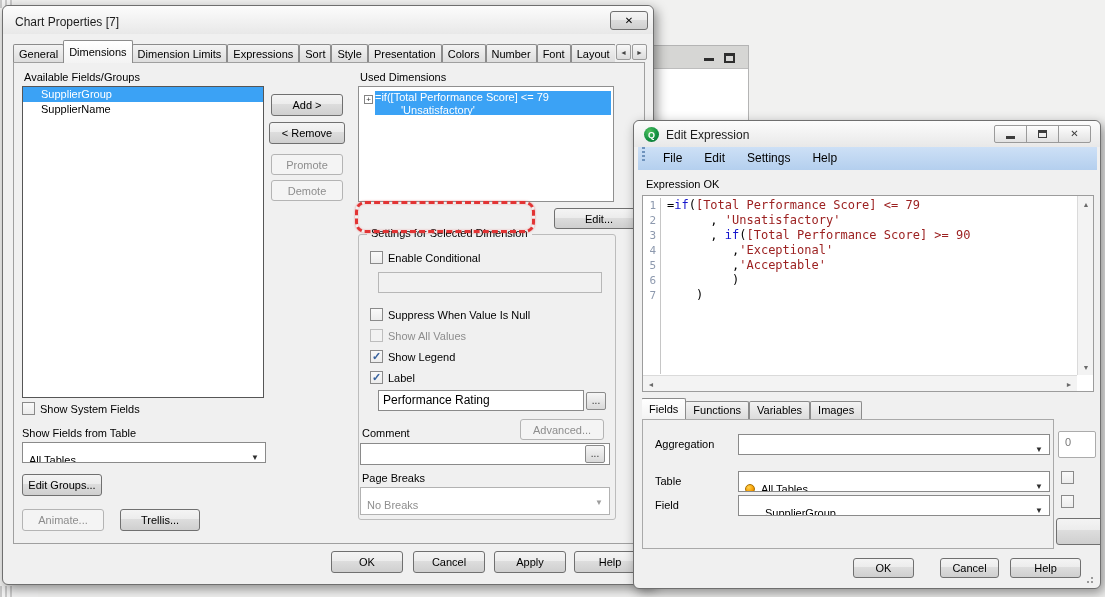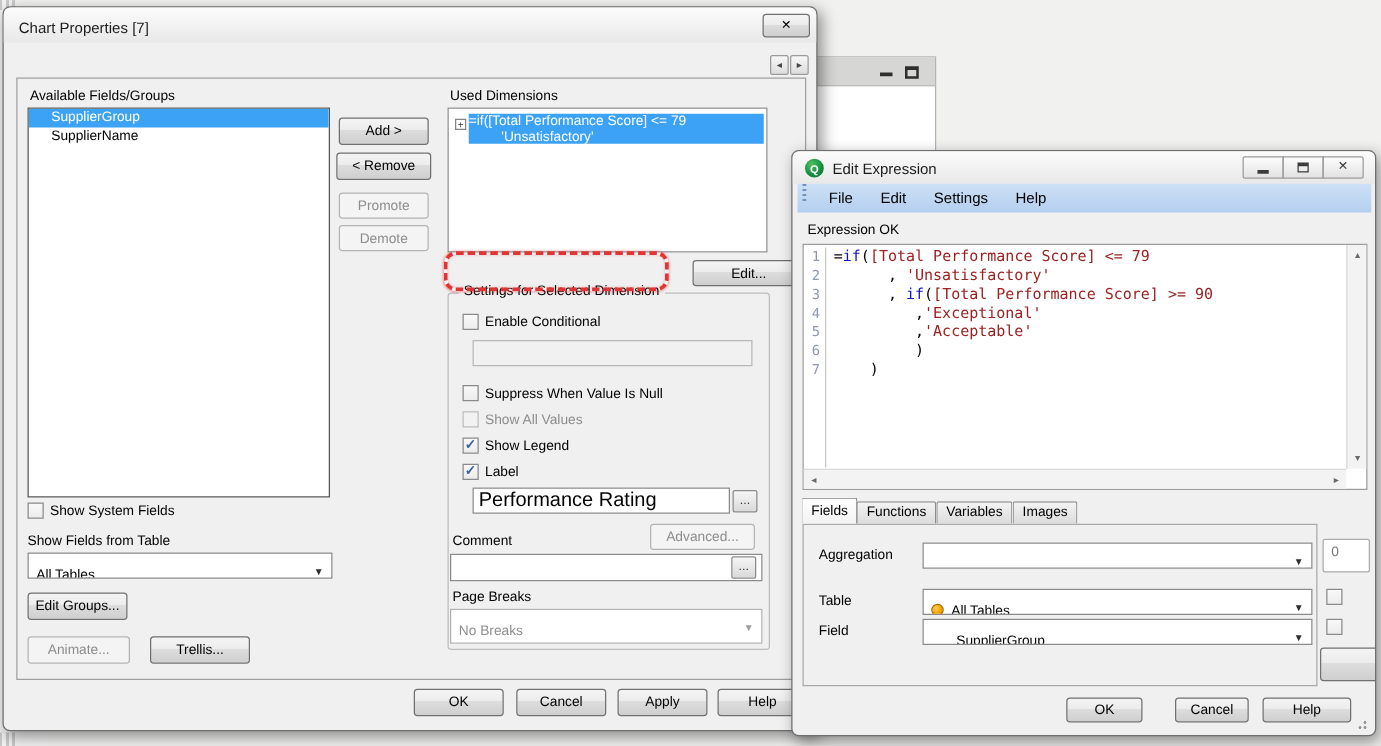--- a/index.html
+++ b/index.html
@@ -92,20 +92,33 @@
   </div>
 </div>
 
 <div class="dlg" style="left:2px;top:5px;width:652px;height:580px;z-index:10">
   <div class="titlebar"></div>
   <div class="dlg-title" style="left:12px;top:9px">Chart Properties [7]</div>
   <div class="btn" style="left:607px;top:5px;width:38px;height:19px">
       <span class="glyph-x">✕</span>
     </div>
 
+  <div class="tabs-holder" style="left:10px;top:34px;width:602px;height:23px">
+      <div class="cp-tab">General</div>
+      <div class="cp-tab active">Dimensions</div>
+      <div class="cp-tab">Dimension Limits</div>
+      <div class="cp-tab">Expressions</div>
+      <div class="cp-tab">Sort</div>
+      <div class="cp-tab">Style</div>
+      <div class="cp-tab">Presentation</div>
+      <div class="cp-tab">Colors</div>
+      <div class="cp-tab">Number</div>
+      <div class="cp-tab">Font</div>
+      <div class="cp-tab">Layout</div>
+    </div>
   <div class="tsarrow" style="left:613px;top:38px">
       <span>◄</span>
     </div>
   <div class="tsarrow" style="left:629px;top:38px">
       <span>►</span>
     </div>
 
   <div class="tabpage" style="left:10px;top:56px;width:632px;height:482px">
 
     <div class="lbl" style="left:10px;top:8px">Available Fields/Groups</div>
@@ -153,21 +166,21 @@
             <span>✓</span>
           </div>
         <span class="lb">Show Legend</span>
       </div>
       <div class="cbrow" style="left:11px;top:136px">
         <div class="cb">
             <span>✓</span>
           </div>
         <span class="lb">Label</span>
       </div>
-      <div class="input" style="left:19px;top:155px;width:206px;font-size:16px">Performance Rating</div>
+      <div class="input" style="left:19px;top:155px;width:206px;font-size:12px">Performance Rating</div>
       <div class="mini" style="left:227px;top:157px">...</div>
 
       <div class="btn dis" style="left:161px;top:184px;width:84px;height:21px">Advanced...</div>
       <div class="lbl" style="left:3px;top:192px">Comment</div>
       <div class="input" style="left:1px;top:208px;width:250px;height:22px"></div>
       <div class="mini" style="left:226px;top:210px">...</div>
 
       <div class="lbl" style="left:3px;top:237px">Page Breaks</div>
       <div class="combo dis" style="left:1px;top:252px;width:250px;height:28px">
         <span>No Breaks</span>

